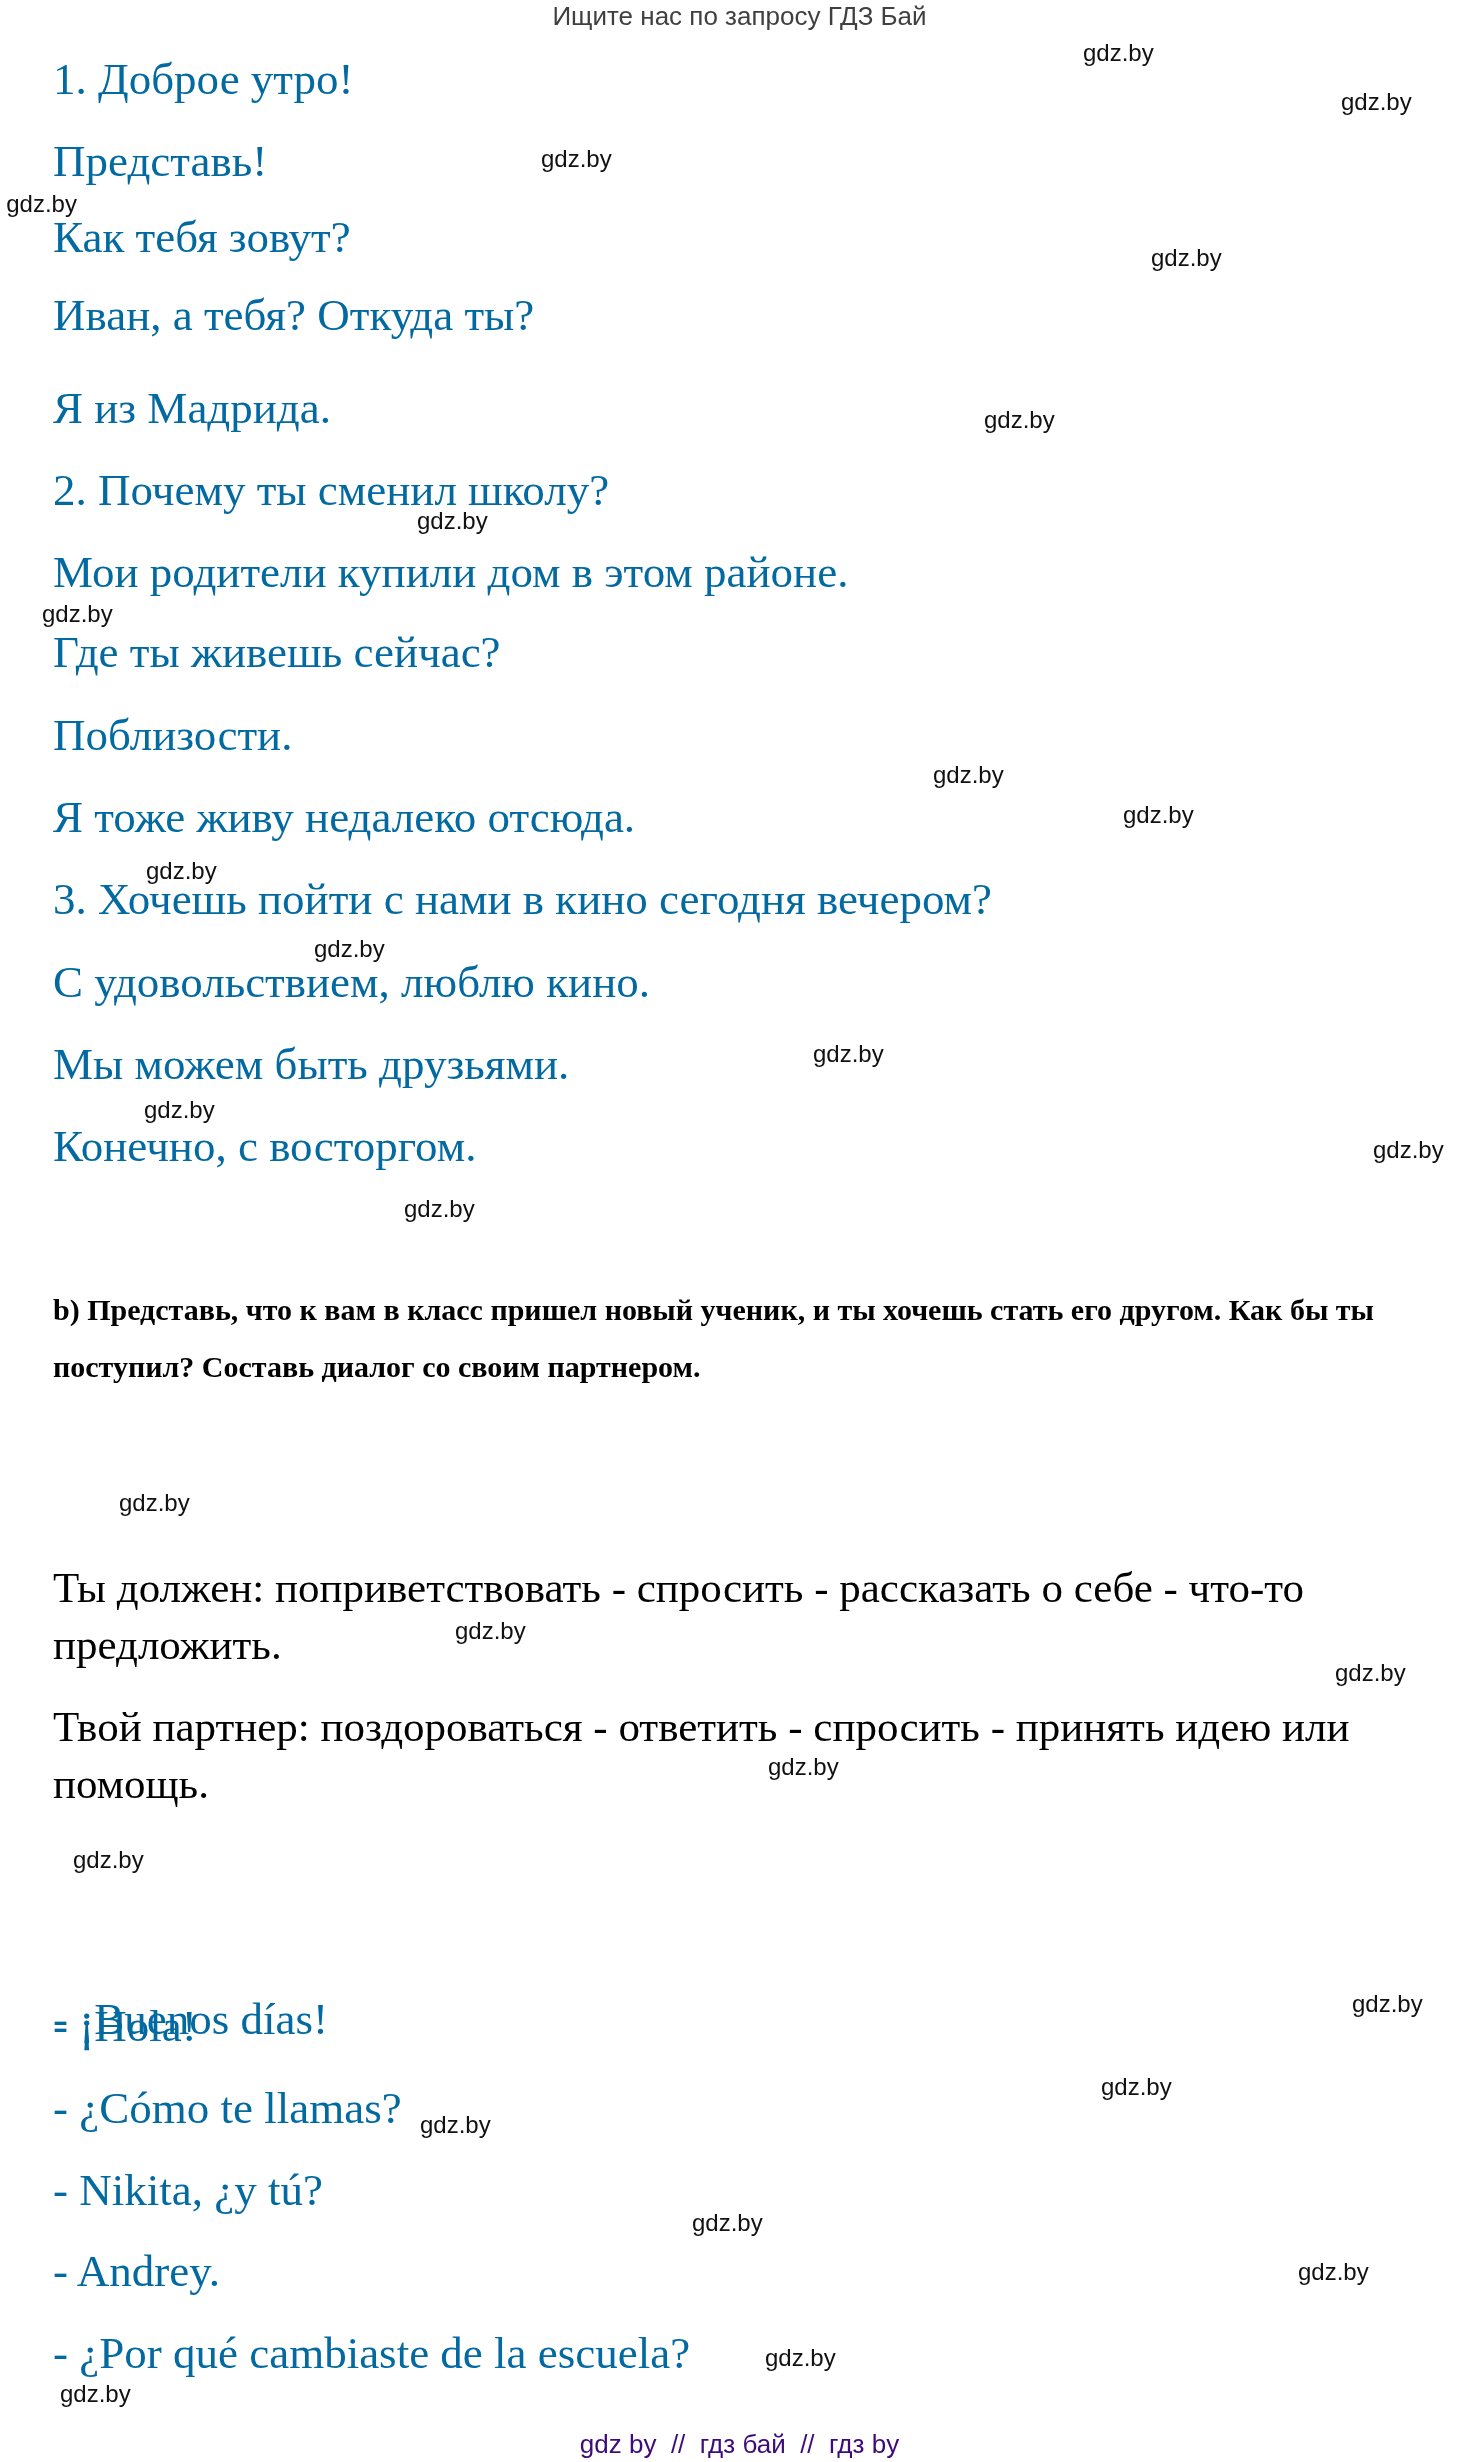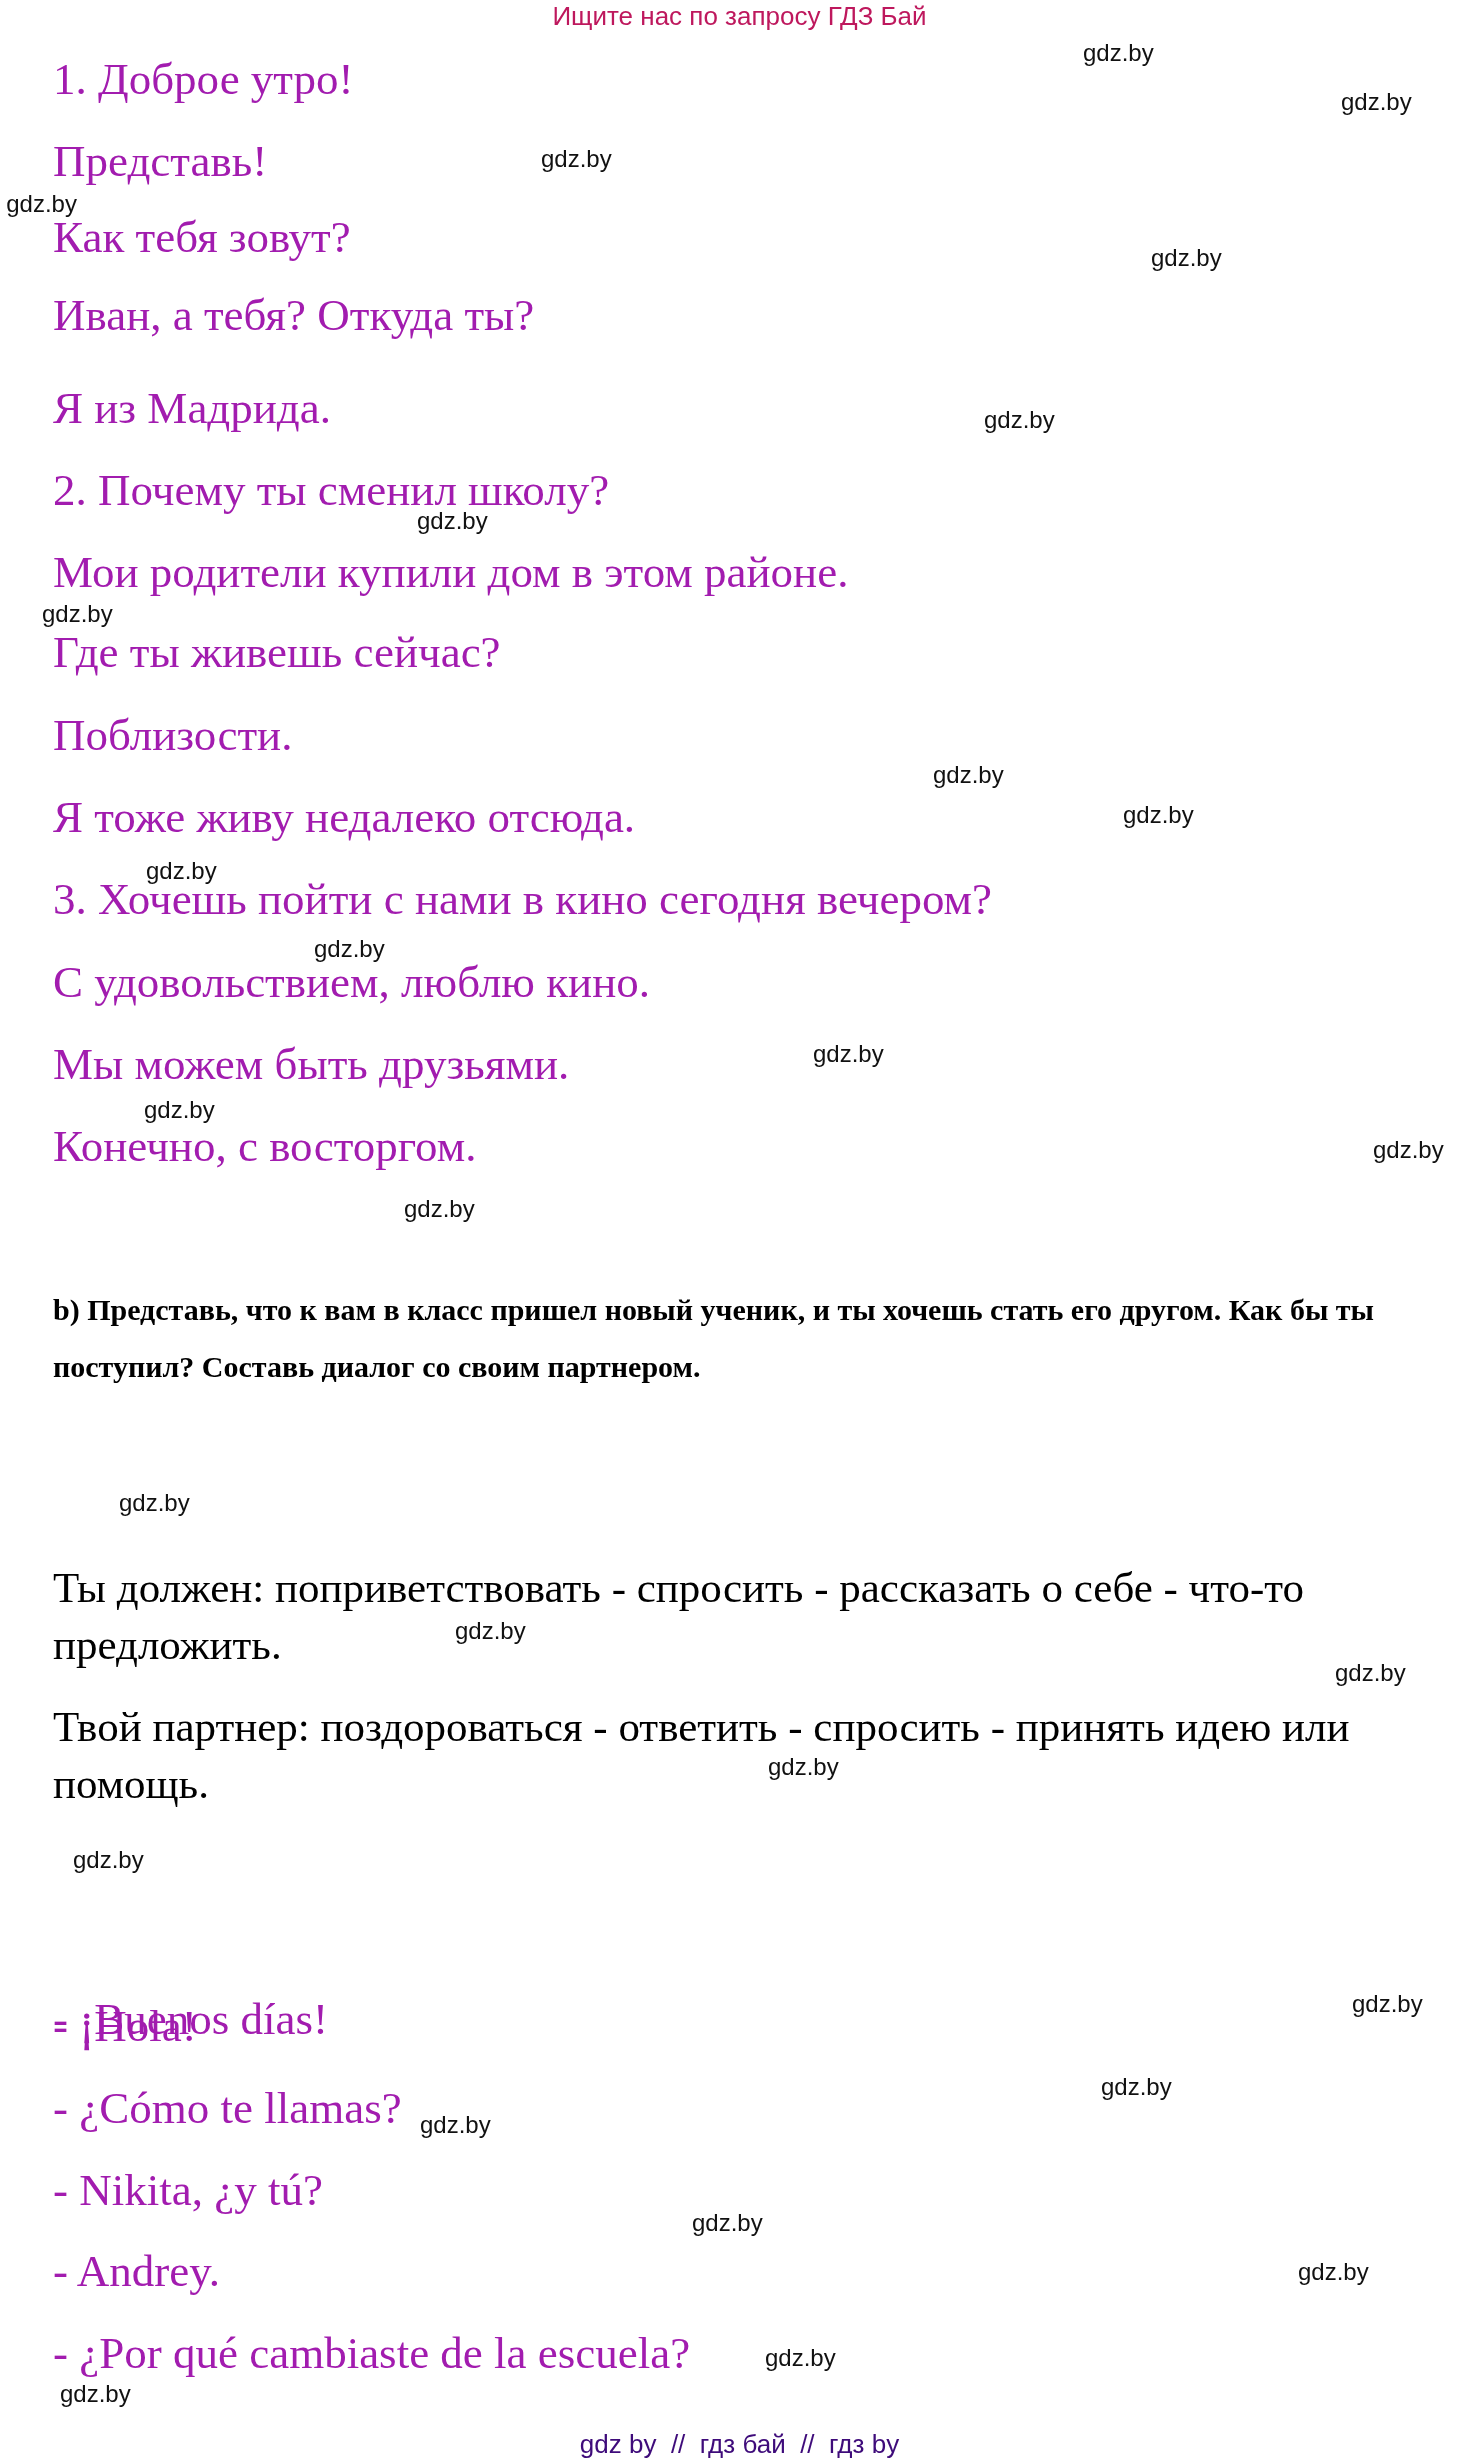--- a/index.html
+++ b/index.html
@@ -1,24 +1,24 @@
 <!DOCTYPE html>
 <html style="font-size:12.4px"><head>
 <meta charset="utf-8">
 <style>
   html, body { margin: 0; padding: 0; background: #ffffff; }
   body { width: 1479px; height: 2462px; position: relative; overflow: hidden; }
   .header {
     position: absolute; left: 0; top: 1.5px; width: 1479px; text-align: center;
-    font-family: "Liberation Sans", sans-serif; font-size: 26px; color: #be185d;
+    font-family: "Liberation Sans", sans-serif; font-size: 26px; color: #404040;
     line-height: 28px;
   }
   .line {
     position: absolute; left: 53px; white-space: nowrap;
-    font-family: "Liberation Serif", serif; font-size: 45px; color: #a21caf;
+    font-family: "Liberation Serif", serif; font-size: 45px; color: #0369a1;
     line-height: 50px;
   }
   .para {
     position: absolute; left: 53px; width: 1379px;
     font-family: "Liberation Serif", serif; font-size: 43px; color: #000;
     line-height: 57px;
   }
   .para.bold { font-weight: bold; font-size: 30px; line-height: 57px; }
   .wm {
     position: absolute; white-space: nowrap;

